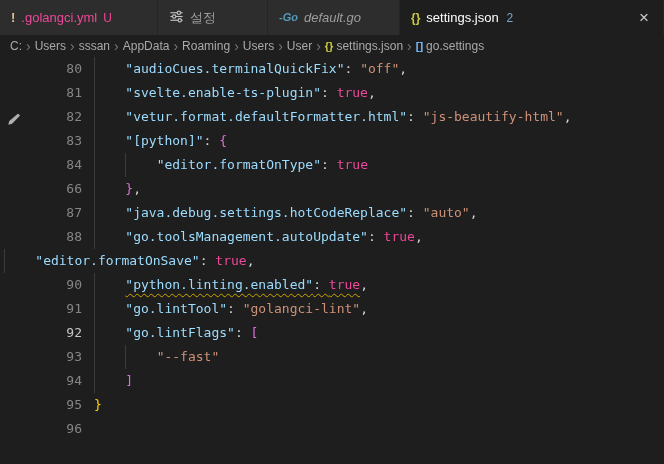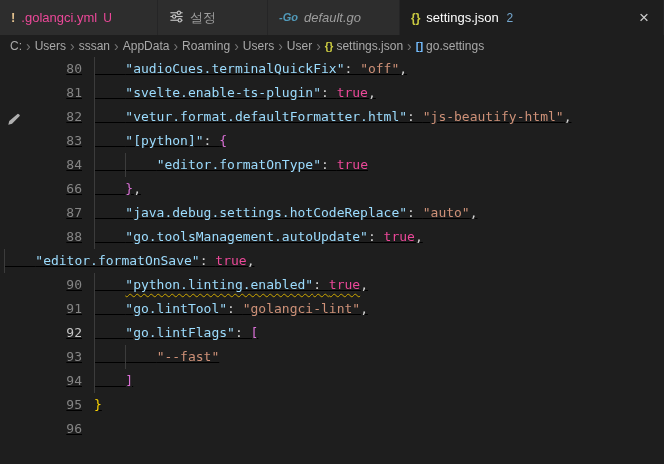--- a/index.html
+++ b/index.html
@@ -58,21 +58,21 @@
   .bc-ico.json-braces { color:#cbcb41; font-weight:bold; font-size:11px; }
   .bc-ico.array-symbol { color:#75beff; font-weight:bold; font-size:11px; }
 
   
   .editor {
     flex:1; overflow:hidden; position:relative;
     background:#1e1e1e;
     font-family:"DejaVu Sans Mono", monospace;
     font-size:13px;
   }
-  .line { display:flex; height:24px; line-height:24px; position:relative;text-decoration:underline; }
+  .line { display:flex; height:24px; line-height:24px; position:relative; }
   .gutter {
     width:90px; flex-shrink:0;
     text-align:right; padding-right:8px;
     color:#858585; font-size:13px; user-select:none; cursor:pointer;
   }
   .gutter.active { color:#c6c6c6; }
   .pencil { position:absolute; left:7px; top:5px; width:13px; height:13px; cursor:pointer; }
   .code { flex:1; position:relative; white-space:pre; padding-left:4px; }
   .guide { position:absolute; top:0; bottom:0; width:1px; background:#3c3c3c; }
   .tk-key { color:#9cdcfe; }

